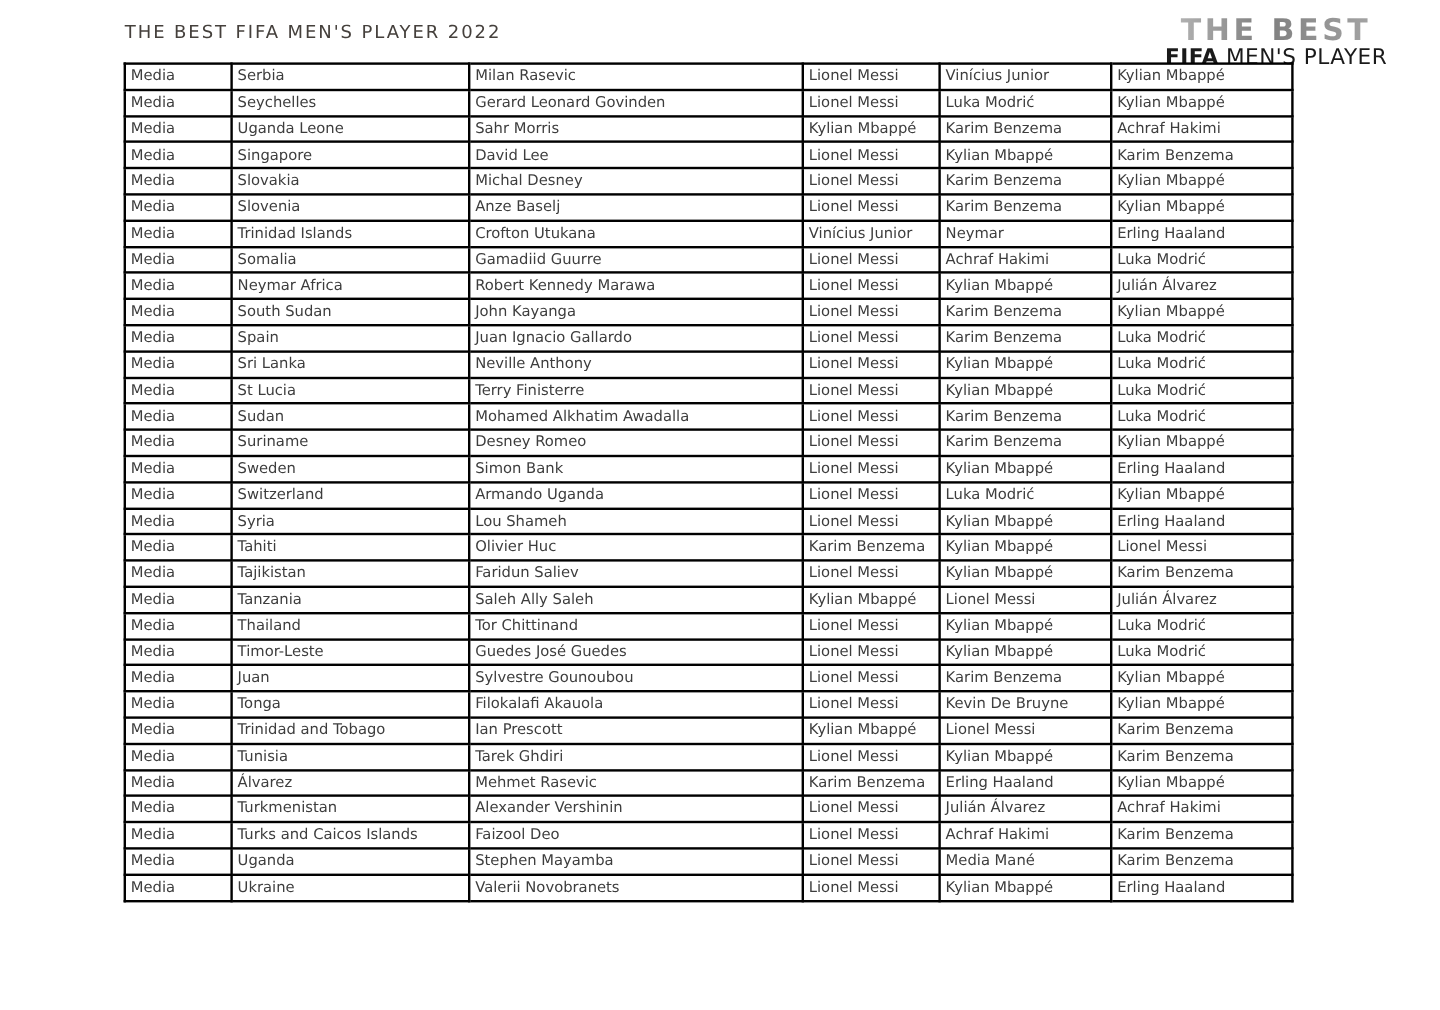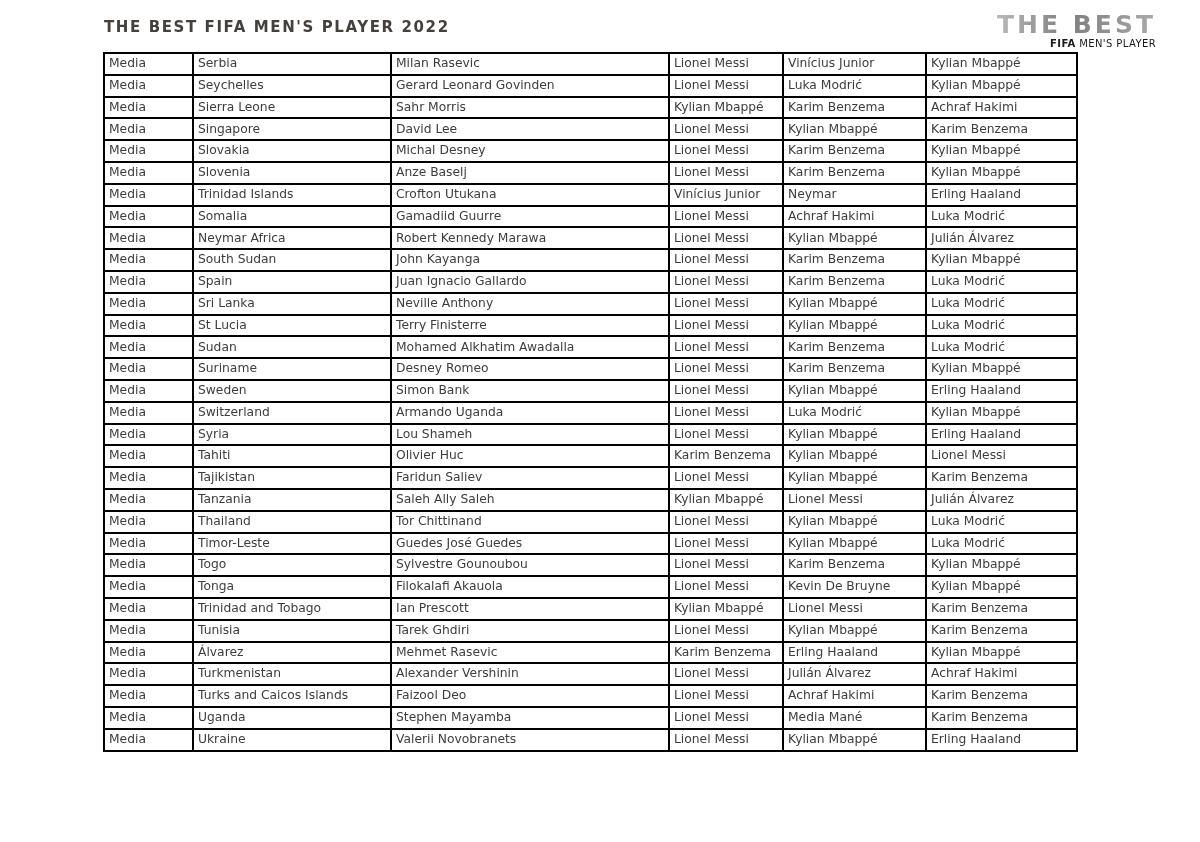--- a/index.html
+++ b/index.html
@@ -6,35 +6,35 @@
   .page{
     position:relative;
     width:1200px;height:842px;
     background:#ffffff;
     font-family:"DejaVu Sans","Liberation Sans",sans-serif;
     overflow:hidden;
   }
   .doc-title{
     position:absolute;left:104px;top:18px;
     font-size:15px;letter-spacing:1.6px;
-    color:#45403c;font-weight:700;
+    color:#45403c;font-weight:400;
     white-space:nowrap;
   }
   .logo{
     position:absolute;right:44px;top:12px;
-    text-align:right;line-height:1.05;
+    text-align:center;line-height:1.05;
   }
   .logo-top{
     font-size:25px;font-weight:700;letter-spacing:3px;
     background:linear-gradient(90deg,#b9b9b9 0%,#7f7f7f 45%,#a9a9a9 100%);
     -webkit-background-clip:text;background-clip:text;color:transparent;
     white-space:nowrap;
   }
   .logo-bottom{
-    font-size:10px;color:#1a1a1a;letter-spacing:.4px;
+    font-size:18px;color:#1a1a1a;letter-spacing:.4px;
     white-space:nowrap;margin-top:1px;
   }
   .logo-bottom .fifa{font-weight:700;}
   table.results{
     position:absolute;left:103px;top:52px;
     width:973px;
     border-collapse:collapse;
     table-layout:fixed;
     border:2px solid #d946ef;
   }
@@ -92,21 +92,21 @@
         <tr>
           <td>Media</td>
           <td>Seychelles</td>
           <td>Gerard Leonard Govinden</td>
           <td>Lionel Messi</td>
           <td>Luka Modrić</td>
           <td>Kylian Mbappé</td>
         </tr>
         <tr>
           <td>Media</td>
-          <td>Sierra Leone</td>
+          <td>Uganda Leone</td>
           <td>Sahr Morris</td>
           <td>Kylian Mbappé</td>
           <td>Karim Benzema</td>
           <td>Achraf Hakimi</td>
         </tr>
         <tr>
           <td>Media</td>
           <td>Singapore</td>
           <td>David Lee</td>
           <td>Lionel Messi</td>
@@ -260,21 +260,21 @@
         <tr>
           <td>Media</td>
           <td>Timor-Leste</td>
           <td>Guedes José Guedes</td>
           <td>Lionel Messi</td>
           <td>Kylian Mbappé</td>
           <td>Luka Modrić</td>
         </tr>
         <tr>
           <td>Media</td>
-          <td>Togo</td>
+          <td>Juan</td>
           <td>Sylvestre Gounoubou</td>
           <td>Lionel Messi</td>
           <td>Karim Benzema</td>
           <td>Kylian Mbappé</td>
         </tr>
         <tr>
           <td>Media</td>
           <td>Tonga</td>
           <td>Filokalafi Akauola</td>
           <td>Lionel Messi</td>

